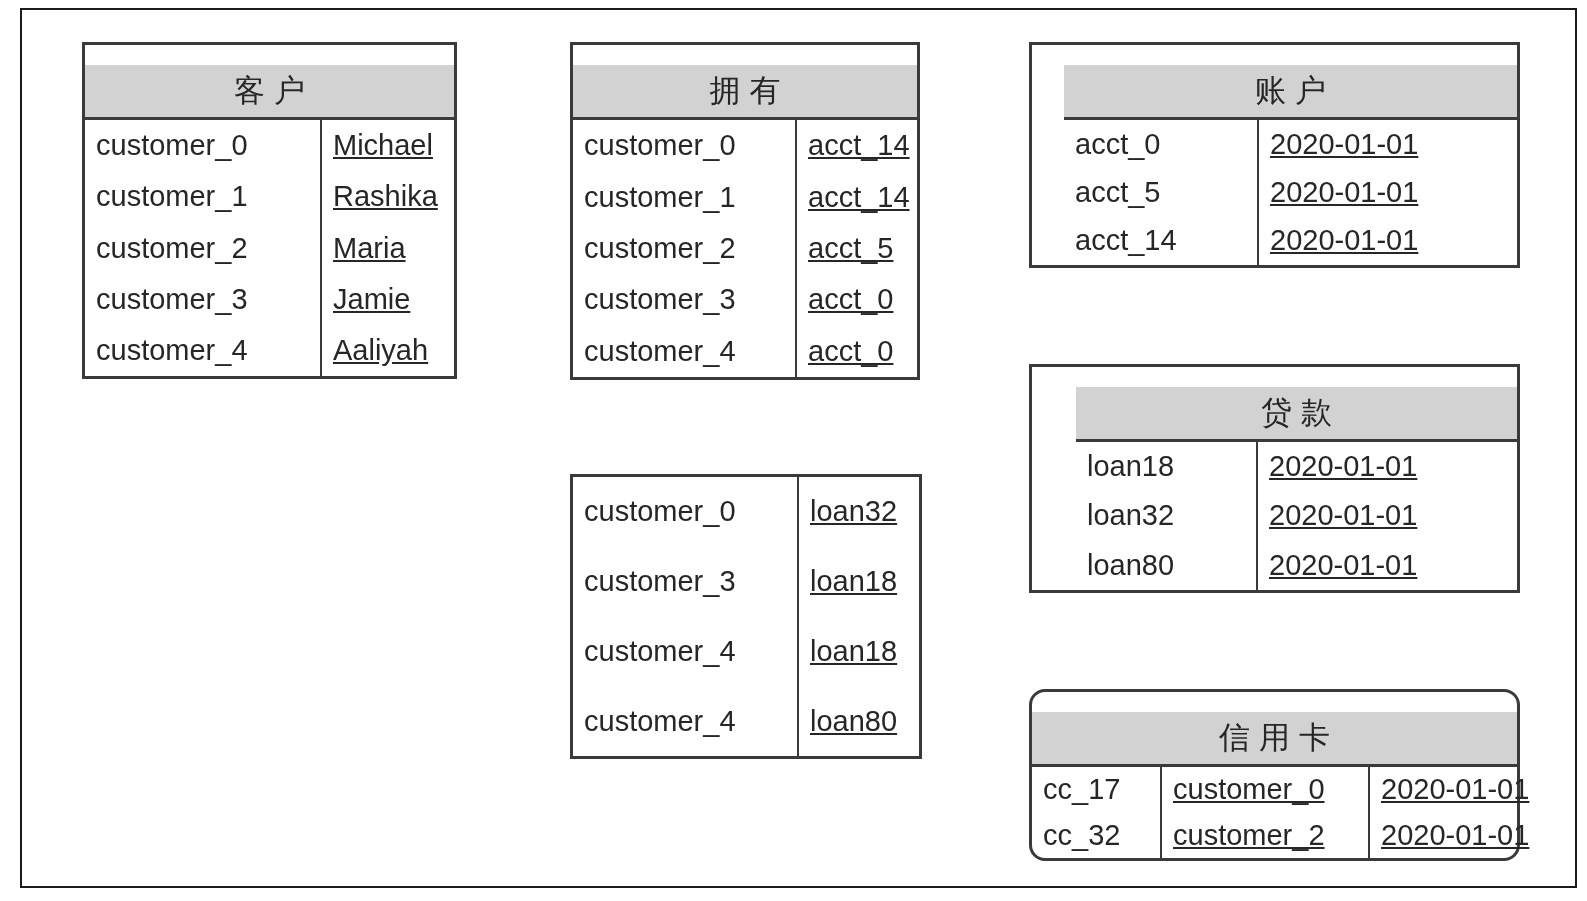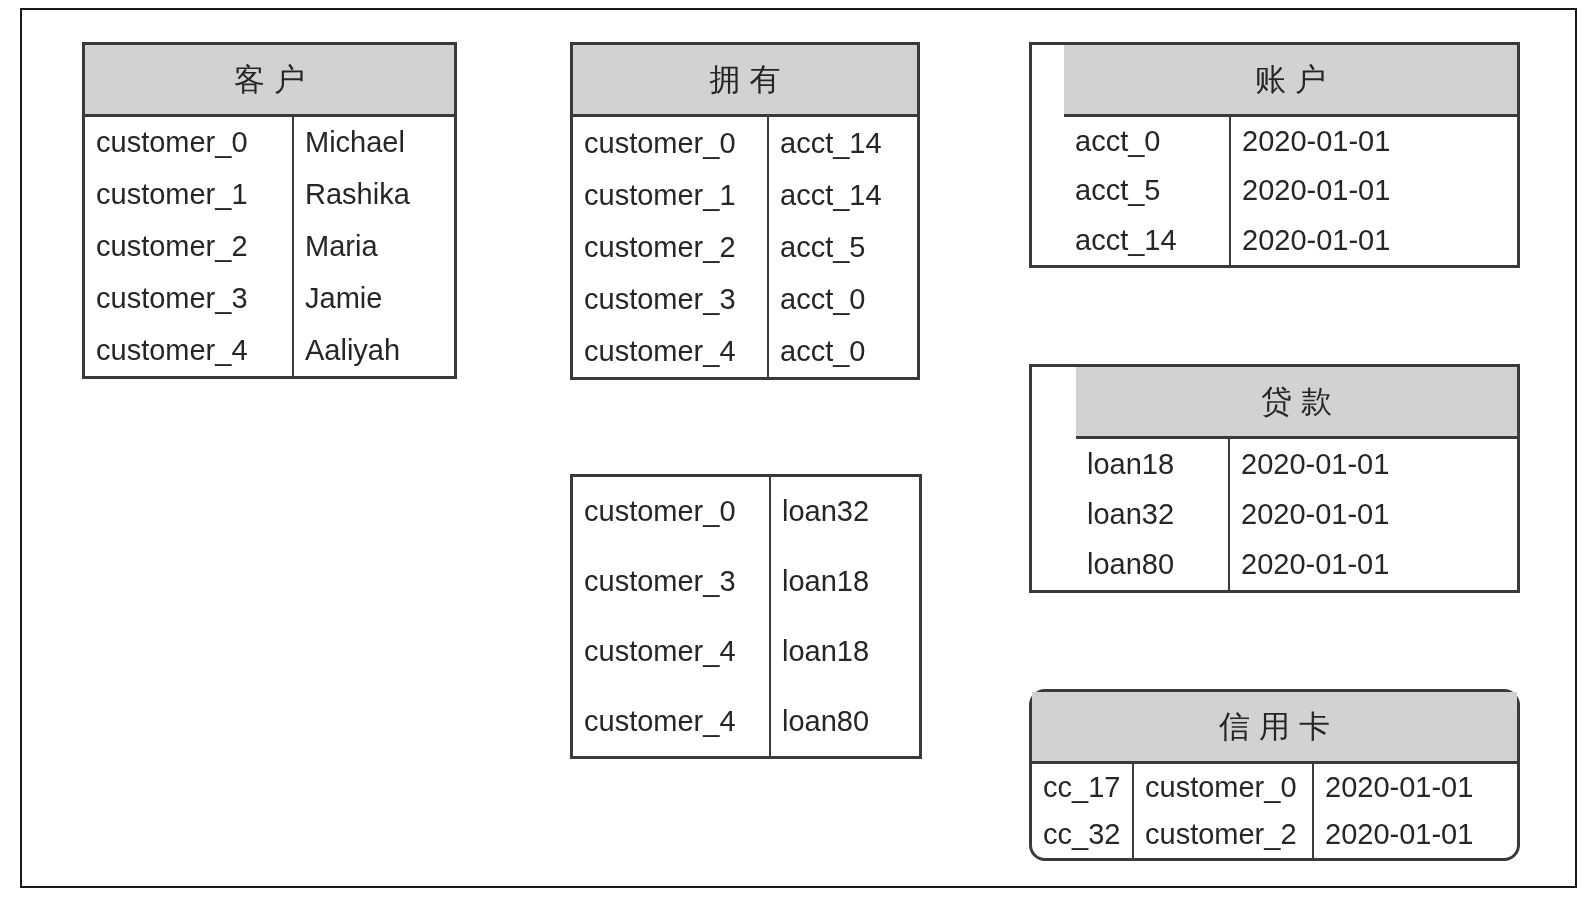--- a/index.html
+++ b/index.html
@@ -33,41 +33,43 @@
     position: absolute;
     border: 3px solid var(--border-col);
     background: #fff;
     display: flex;
     flex-direction: column;
   }
 
   .thead {
     background: var(--header-fill);
     border-bottom: 3px solid var(--border-col);
-    height: 72px;
+    height: 55px;
     flex: 0 0 auto;
     display: flex;
     align-items: center;
     justify-content: center;
     font-size: 31px;
     letter-spacing: 9px;
     text-indent: 9px;
     color: var(--text-col);
+    margin-top: 20px;
   }
 
   .tbody {
     flex: 1 1 auto;
     display: grid;
+    gap: 28px;
   }
 
   .col {
     display: flex;
     flex-direction: column;
   }
-  .col + .col { border-left: 2px solid var(--border-col); }
+  .col + .col { border-left: 2px solid var(--border-col); text-decoration: underline; }
 
   .cell {
     flex: 1 1 0;
     display: flex;
     align-items: center;
     padding-left: 11px;
     font-size: 29px;
     white-space: nowrap;
     color: var(--text-col);
   }

